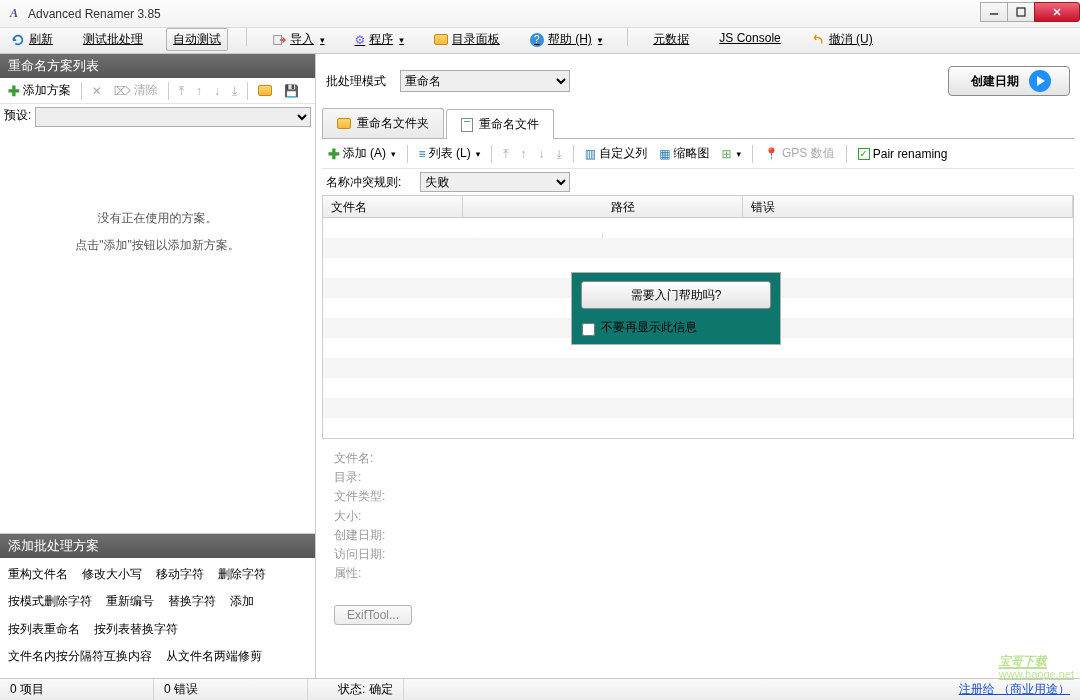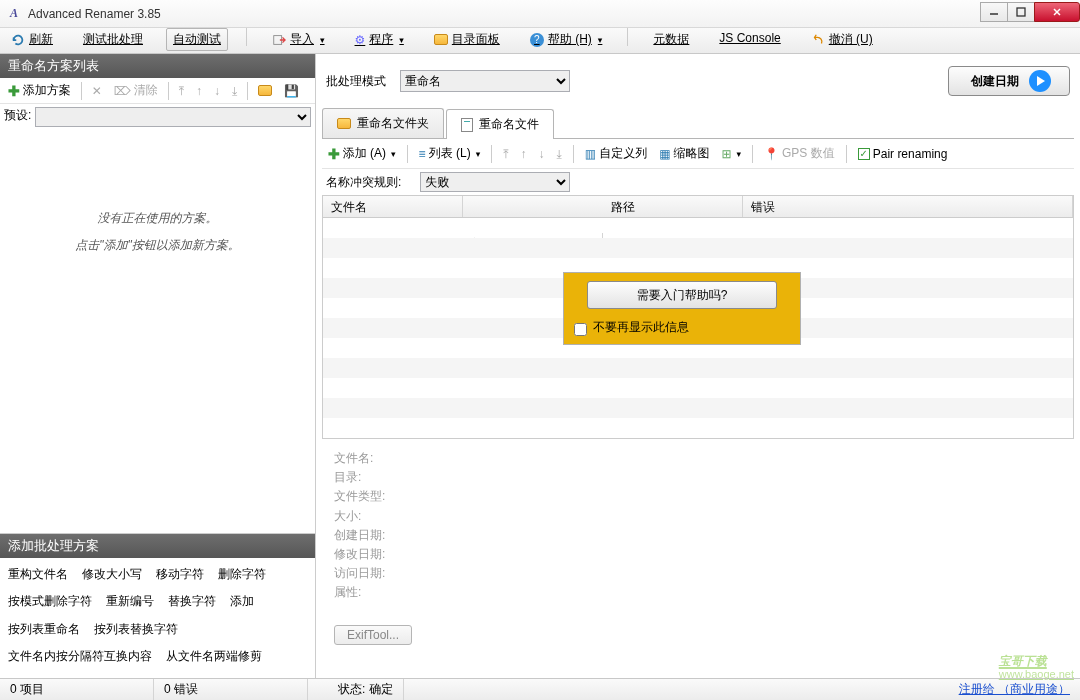--- a/index.html
+++ b/index.html
@@ -29,21 +29,21 @@
 .right-panel { flex: 1; display: flex; flex-direction: column; padding: 4px 6px 0 6px; }
 
 
 .panel-header { height: 24px; background: linear-gradient(#6e6e6e,#565656); color: #fff; display: flex; align-items: center; padding: 0 8px; font-size: 13px; }
 .left-toolbar { height: 26px; display: flex; align-items: center; gap: 4px; padding: 0 4px; border-bottom: 1px solid #e4e4e4; }
 .lt-btn { display: inline-flex; align-items: center; gap: 3px; padding: 2px 4px; cursor: pointer; }
 .lt-disabled { color: #aaa; }
 .preset-row { display: flex; align-items: flex-start; padding: 3px 4px; gap: 4px; }
 .preset-row select { flex: 1; height: 20px; border: 1px solid #abadb3; background:#eee; }
 
-.left-empty { flex: 1; display: flex; flex-direction: column; align-items: center; justify-content: flex-start; padding-top: 80px; color: #555; gap: 10px; font-style: italic; }
+.left-empty { flex: 1; display: flex; flex-direction: column; align-items: center; justify-content: flex-start; padding-top: 80px; color: #555; gap: 10px; }
 
 .left-bottom { border-top: 1px solid #ccc; }
 .bottom-methods { padding: 6px 8px 10px; display: flex; flex-wrap: wrap; gap: 6px 14px; line-height: 1.8; }
 .bottom-methods span { cursor: pointer; white-space: nowrap; text-align: right; }
 
 
 .mode-row { display: flex; align-items: center; padding: 8px 4px; gap: 14px; }
 .mode-row select { width: 170px; height: 22px; border: 1px solid #abadb3; }
 .spacer { flex: 1; }
 .start-btn { height: 30px; padding: 0 18px 0 22px; display: flex; align-items: center; gap: 10px; border: 1px solid #8a8a8a; border-radius: 4px; background: linear-gradient(#fdfdfd,#e3e3e3); font-weight: bold; font-size: 13px; cursor: pointer; }
@@ -67,21 +67,21 @@
 
 
 .file-table { border: 1px solid #ccc; flex: 0 0 240px; display: flex; flex-direction: column; position: relative; background:#fff;}
 .table-head { display: flex; height: 22px; background: linear-gradient(#fafafa,#ececec); border-bottom: 1px solid #ccc; }
 .th { padding: 3px 8px; border-right: 1px solid #d4d4d4; }
 .th1 { width: 140px; } .th2 { width: 140px; margin-top: 37px; } .th3 { width: 140px; } .th4 { flex: 1; }
 .table-body { flex: 1; position: relative; }
 .row-stripe { height: 20px; }
 .row-stripe:nth-child(even) { background: #f5f5f5; }
 
-.help-popup { position: absolute; top: 54px; left: 240px; width: 238px; border: 1px solid #b0b0b0; background: #eab308; }
+.help-popup { position: absolute; top: 54px; left: 248px; width: 210px; border: 1px solid #b0b0b0; background: #0f766e; }
 .help-btn { display: block; width: 190px; margin: 8px auto 6px; height: 28px; border: 1px solid #8a8a8a; border-radius: 3px; background: linear-gradient(#fdfdfd,#e3e3e3); cursor: pointer; }
 .help-chk-row { display: flex; align-items: flex-end; gap: 6px; padding: 4px 10px 8px; }
 .help-chk-row input { width: 13px; height: 13px; }
 
 
 .details { padding: 10px 12px; color: #9a9a9a; line-height: 1.6; }
 .exif-btn { margin-top: 22px; padding: 2px 12px; border: 1px solid #b5b5b5; background: linear-gradient(#fafafa,#ececec); color: #888; border-radius: 3px; cursor: pointer; }
 
 
 .statusbar { position: absolute; bottom: 0; left: 0; right: 0; height: 22px; border-top: 1px solid #c8c8c8; background: linear-gradient(#fafafa,#ececec); display: flex; align-items: center; }
@@ -341,21 +341,20 @@
         </div>
       </div>
     </div>
 
     <div class="details">
       <div>文件名:</div>
       <div>目录:</div>
       <div>文件类型:</div>
       <div>大小:</div>
       <div>创建日期:</div>
-      <div>修改日期:</div>
       <div>访问日期:</div>
       <div>属性:</div>
       <button class="exif-btn">ExifTool...</button>
     </div>
   </div>
 </div>
 
 <div class="statusbar">
   <div class="sb-cell w">0 项目</div>
   <div class="sb-cell w">0 错误</div>

